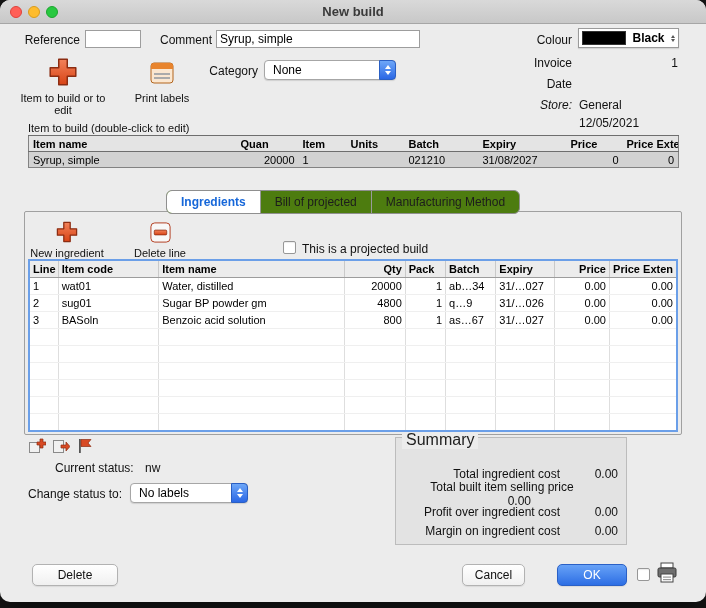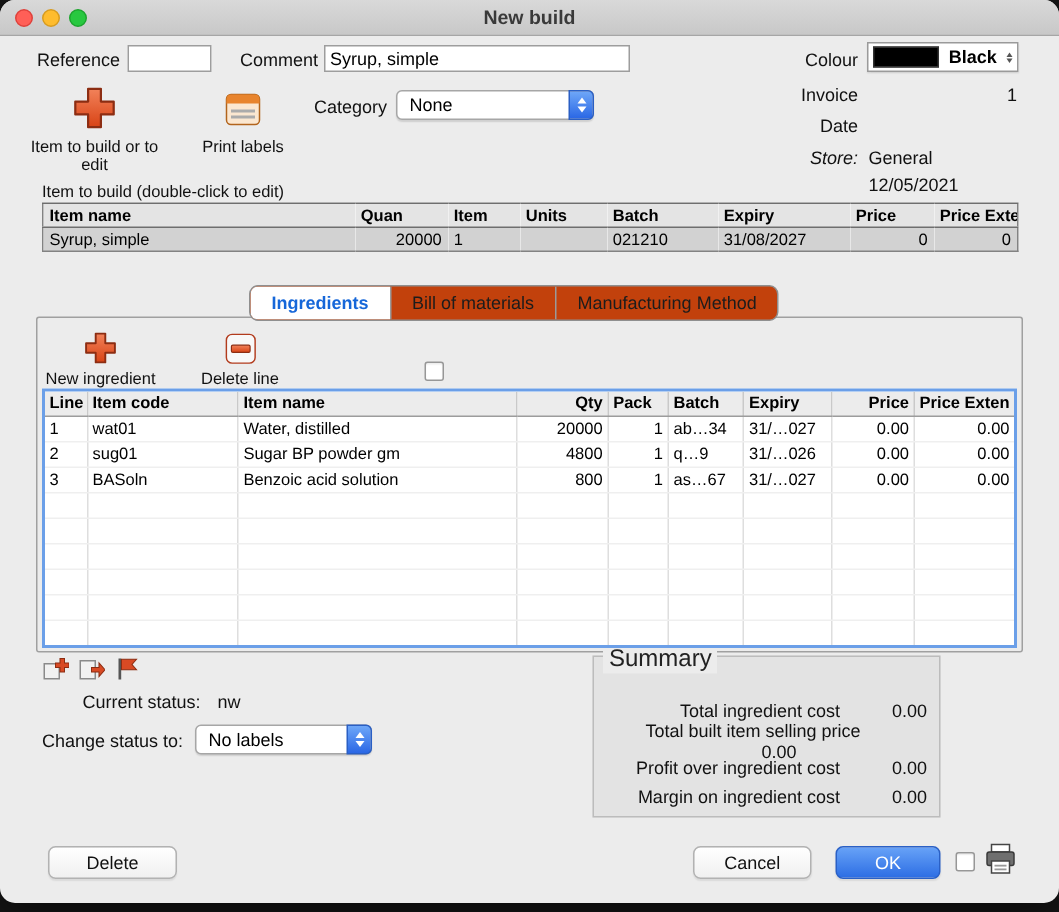--- a/index.html
+++ b/index.html
@@ -24,21 +24,21 @@
   .btn{position:absolute;height:22px;background:linear-gradient(#ffffff,#f0f0f0);border:1px solid #b2b2b2;border-radius:5px;font-size:12px;color:#111;display:flex;align-items:center;justify-content:center;box-sizing:border-box;box-shadow:0 1px 1px rgba(0,0,0,.08);cursor:default;}
   .btn-primary{background:linear-gradient(#67a2f7,#2d6ee4);border-color:#2a60c6;color:#fff;}
   .cb{position:absolute;width:13px;height:13px;background:#fff;border:1px solid #979797;border-radius:2px;box-sizing:border-box;box-shadow:inset 0 1px 1px rgba(0,0,0,.08);}
   .iconbtn{position:absolute;cursor:default;}
   .iconcap{position:absolute;font-size:11px;color:#111;text-align:center;line-height:12px;}
   
   .item-table{position:absolute;left:28px;top:135px;width:650px;border-collapse:collapse;table-layout:fixed;font-size:11px;background:#fff;border:1px solid #828282;}
   .item-table th{background:#e4e4e4;border-top:1px solid #6e6e6e;border-bottom:1px solid #6e6e6e;font-weight:bold;height:15px;padding:0 4px;white-space:nowrap;overflow:hidden;}
   .item-table td{height:15px;padding:0 4px;background:#d2d2d2;white-space:nowrap;overflow:hidden;}
   
-  .tabs{position:absolute;left:166px;top:190px;height:22px;display:flex;border:1px solid #8f8f8f;border-radius:6px;overflow:hidden;background:#c2410c;z-index:3;}
+  .tabs{position:absolute;left:166px;top:190px;height:22px;display:flex;border:1px solid #8f8f8f;border-radius:6px;overflow:hidden;background:#4d7c0f;z-index:3;}
   .tab{font-size:12px;color:#1c1c1c;display:flex;align-items:center;padding:0 14px;border-left:1px solid #9a9a9a;}
   .tab:first-child{border-left:none;}
   .tab.active{background:#fff;color:#1667d9;font-weight:bold;}
   .panel{position:absolute;left:24px;top:211px;width:658px;height:224px;border:1px solid #a0a0a0;border-radius:2px;box-sizing:border-box;}
   
   .ing-box{position:absolute;left:28px;top:259px;width:650px;height:173px;border:2px solid #6b9fe8;box-sizing:border-box;background:#fff;overflow:hidden;z-index:4;}
   .ing-table{border-collapse:collapse;table-layout:fixed;width:646px;font-size:11px;}
   .ing-table th{background:#ececec;border-bottom:1px solid #9c9c9c;border-right:1px solid #c9c9c9;font-weight:bold;height:16px;padding:0 3px;white-space:nowrap;overflow:hidden;}
   .ing-table td{border-right:1px solid #dedede;border-bottom:1px solid #efefef;height:16px;padding:0 3px;white-space:nowrap;overflow:hidden;}
   .ing-table th:last-child,.ing-table td:last-child{border-right:none;}
@@ -161,41 +161,42 @@
       <td class="ta-c">021210</td>
       <td class="ta-c">31/08/2027</td>
       <td class="ta-r">0</td>
       <td class="ta-r">0</td>
     </tr>
   </tbody>
     </table>
 
   <div class="tabs">
     <div class="tab active">Ingredients</div>
-    <div class="tab">Bill of materials</div>
+    <div class="tab">Bill of projected</div>
     <div class="tab">Manufacturing Method</div>
   </div>
   <div class="panel"></div>
 
   <div class="iconbtn" style="left:55px;top:220px;width:24px;height:24px;">
     <svg width="24" height="24" viewBox="0 0 30 30">
       <path d="M11 3h8v8h8v8h-8v8h-8v-8H3v-8h8z" fill="url(#redgrad)" stroke="#8c2d12" stroke-width="1.6" stroke-linejoin="round"></path>
     </svg>
   </div>
   <div class="iconcap" style="left:24px;top:247px;width:86px;">New ingredient</div>
 
   <div class="iconbtn" style="left:149px;top:221px;width:23px;height:23px;">
     <svg width="23" height="23" viewBox="0 0 24 24">
       <rect x="2" y="2" width="20" height="20" rx="4" fill="#f8f8f8" stroke="#b23b1d"></rect>
       <rect x="5.5" y="9.5" width="13" height="5" rx="1" fill="url(#redgrad)" stroke="#8c2d12" stroke-width="0.8"></rect>
     </svg>
   </div>
   <div class="iconcap" style="left:118px;top:247px;width:84px;">Delete line</div>
 
   <span class="cb" style="left:283px;top:241px;"></span>
+  <div class="lbl" style="left:302px;top:242px;">This is a projected build</div>
 
   <div class="ing-box">
     <table class="ing-table">
       <colgroup>
         <col style="width:28px">
           <col style="width:100px">
           <col style="width:185px">
           <col style="width:60px">
           <col style="width:40px">
         <col style="width:50px">
@@ -362,21 +363,21 @@
       <span class="sumval">0.00</span>
     </div>
     <div class="sumrow" style="top:83px;">
       <span class="sumlbl">Margin on ingredient cost</span>
       <span class="sumval">0.00</span>
     </div>
   </div>
   <div class="summary-title">Summary</div>
 
   <div class="btn" style="left:32px;top:564px;width:86px;">Delete</div>
-  <div class="btn" style="left:462px;top:564px;width:79px;">Cancel</div>
+  <div class="btn" style="left:462px;top:564px;width:63px;">Cancel</div>
   <div class="btn btn-primary" style="left:557px;top:564px;width:70px;">OK</div>
   <span class="cb" style="left:637px;top:568px;"></span>
   <div class="iconbtn" style="left:655px;top:561px;width:24px;height:24px;">
     <svg width="24" height="24" viewBox="0 0 24 24">
       <rect x="6" y="2" width="12" height="5" fill="#fff" stroke="#444"></rect>
       <rect x="3" y="7" width="18" height="9" rx="1.5" fill="#6f6f6f" stroke="#3a3a3a"></rect>
       <rect x="6" y="13" width="12" height="8" fill="#fff" stroke="#444"></rect>
       <rect x="8" y="15.5" width="8" height="1.2" fill="#999"></rect>
       <rect x="8" y="18" width="8" height="1.2" fill="#999"></rect>
     </svg>

